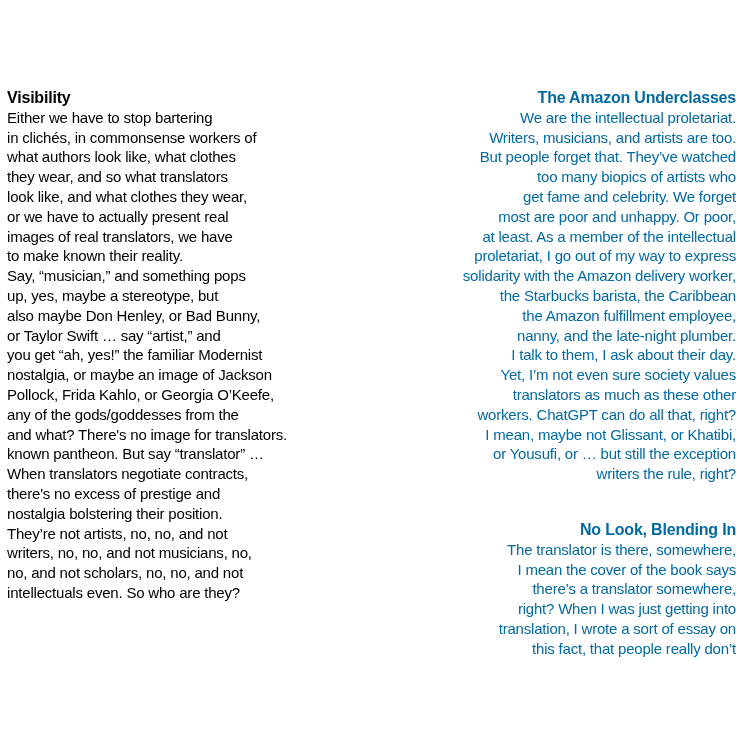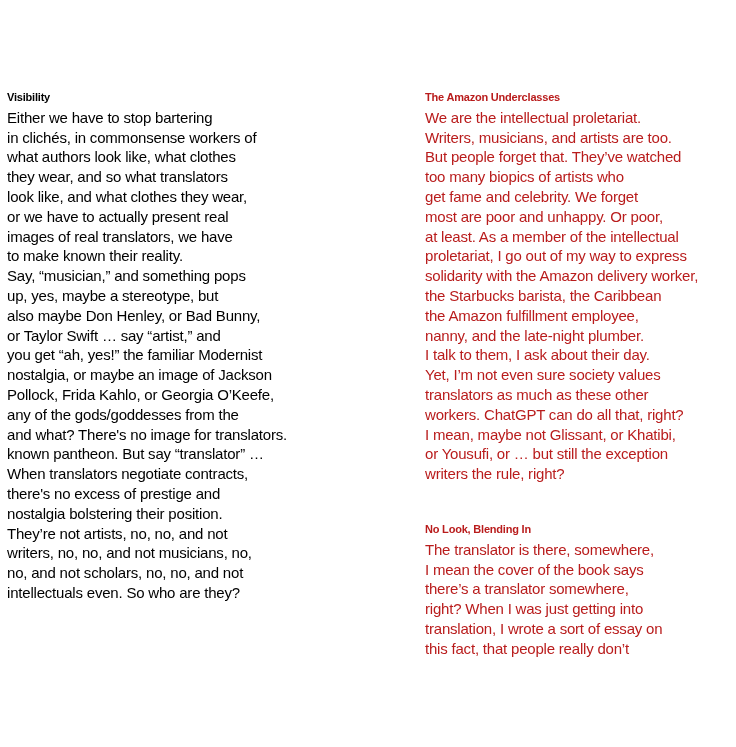--- a/index.html
+++ b/index.html
@@ -25,21 +25,21 @@
     color: #000000;
     font-size: 15px;
     line-height: 19.8px;
     letter-spacing: -0.2px;
   }
   .column-left  { left: 7px;   width: 408px; }
   .column-right { left: 425px; width: 311px; }
   .text-section + .text-section { margin-top: 36px; }
   .section-heading {
     margin: 0;
-    font-size: 11px;
+    font-size: 16px;
     line-height: 19.8px;
     font-weight: 700;
     letter-spacing: -0.2px;
     white-space: nowrap;
   }
   .section-lines .line {
     white-space: nowrap;
   }
 </style>
 </head>
@@ -73,21 +73,21 @@
           <div class="line">there's no excess of prestige and</div>
           <div class="line">nostalgia bolstering their position.</div>
           <div class="line">They’re not artists, no, no, and not</div>
           <div class="line">writers, no, no, and not musicians, no,</div>
           <div class="line">no, and not scholars, no, no, and not</div>
           <div class="line">intellectuals even. So who are they?</div>
         </div>
     </section>
   </div>
 
-  <div class="column column-right" style="color: #b91c1c;">
+  <div class="column column-right" style="color: #0369a1; text-align: right;">
     <section class="text-section">
       <h2 class="section-heading">The Amazon Underclasses</h2>
       <div class="section-lines">
           <div class="line">We are the intellectual proletariat.</div>
           <div class="line">Writers, musicians, and artists are too.</div>
           <div class="line">But people forget that. They’ve watched</div>
           <div class="line">too many biopics of artists who</div>
           <div class="line">get fame and celebrity. We forget</div>
           <div class="line">most are poor and unhappy. Or poor,</div>
           <div class="line">at least. As a member of the intellectual</div>

